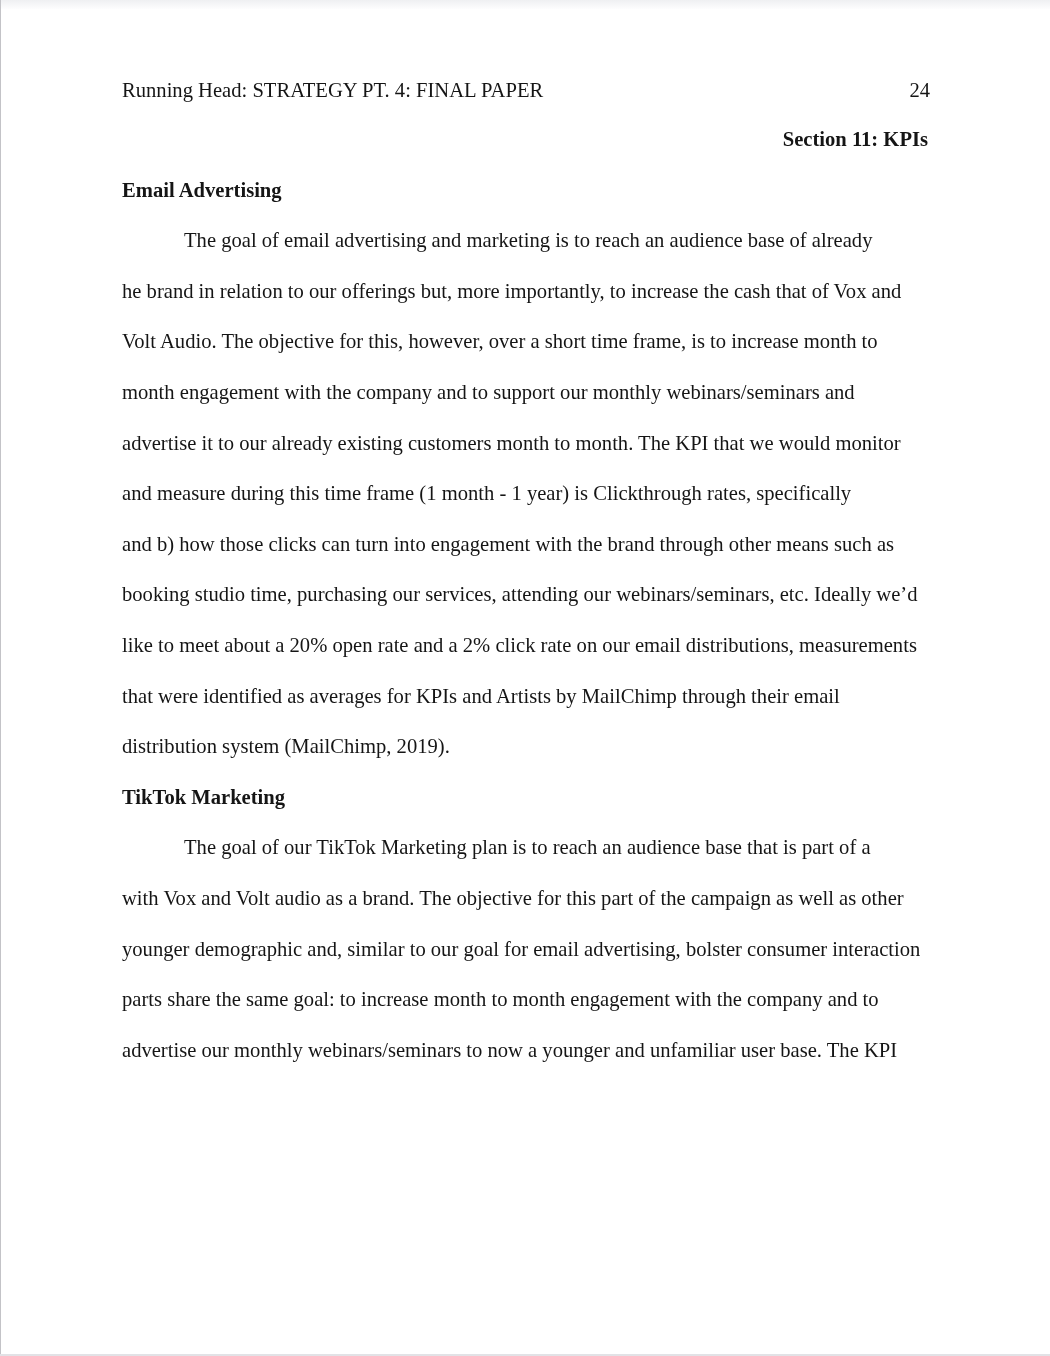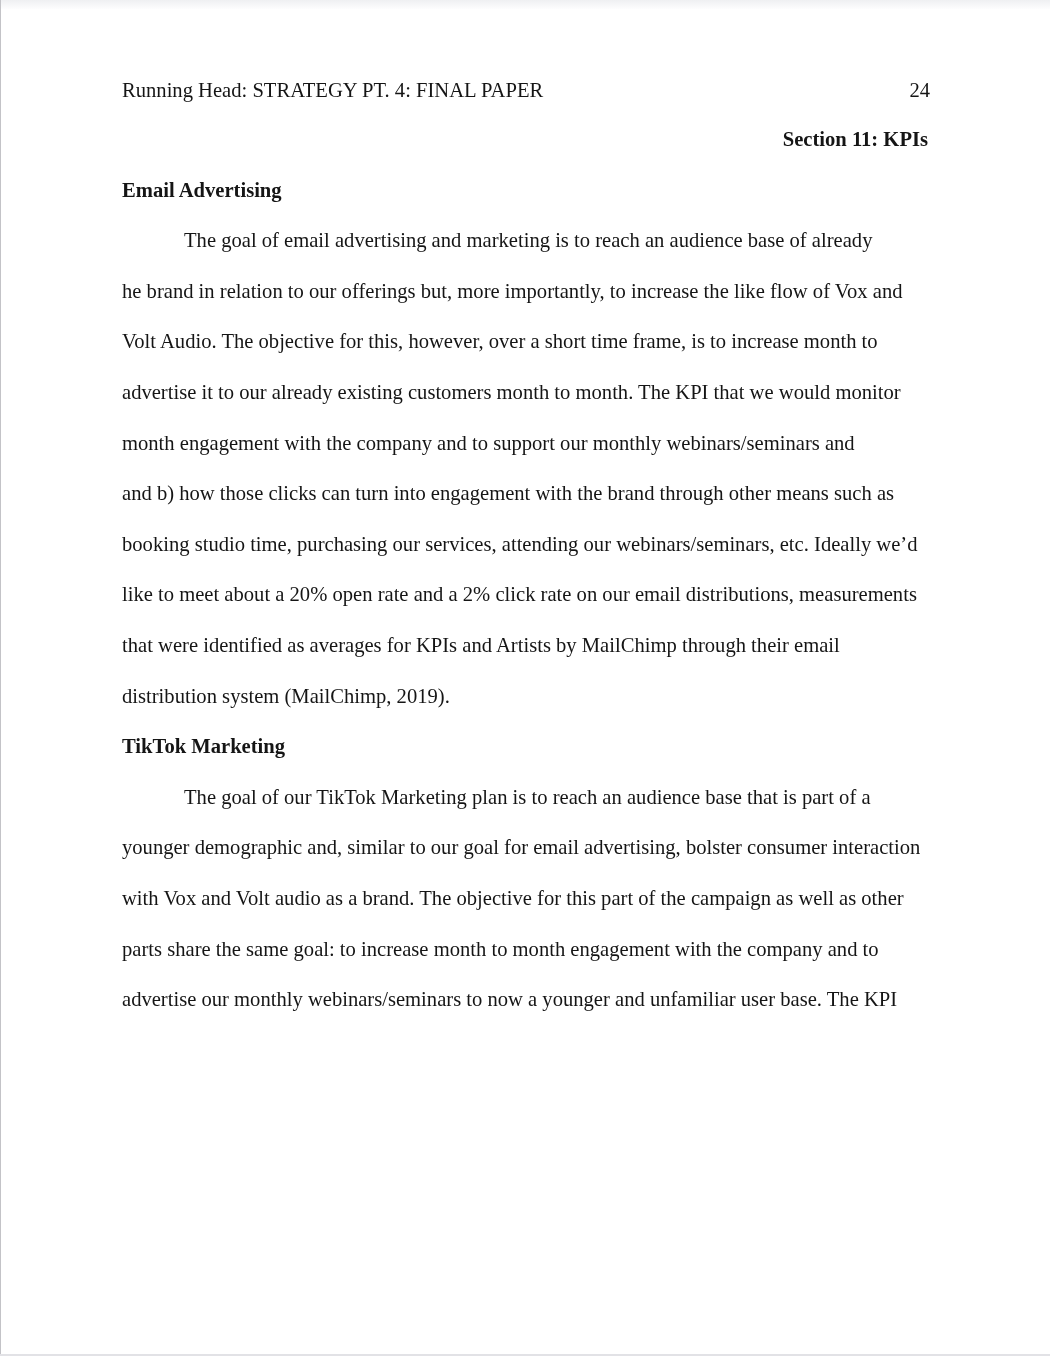--- a/index.html
+++ b/index.html
@@ -82,30 +82,31 @@
   <div class="header-row">
     <span>Running Head: STRATEGY PT. 4: FINAL PAPER</span>
     <span>24</span>
   </div>
 
   <div class="content">
     <div class="line title-line">Section 11: KPIs</div>
 
     <div class="line heading-line">Email Advertising</div>
     <div class="line indent">The goal of email advertising and marketing is to reach an audience base of already</div>
-    <div class="line">he brand in relation to our offerings but, more importantly, to increase the like flow of Vox and</div>
+    <div class="line">he brand in relation to our offerings but, more importantly, to increase the cash that of Vox and</div>
     <div class="line">Volt Audio. The objective for this, however, over a short time frame, is to increase month to</div>
+    <div class="line">month engagement with the company and to support our monthly webinars/seminars and</div>
     <div class="line">advertise it to our already existing customers month to month. The KPI that we would monitor</div>
-    <div class="line">month engagement with the company and to support our monthly webinars/seminars and</div>
+    <div class="line">and measure during this time frame (1 month - 1 year) is Clickthrough rates, specifically</div>
     <div class="line">and b) how those clicks can turn into engagement with the brand through other means such as</div>
     <div class="line">booking studio time, purchasing our services, attending our webinars/seminars, etc. Ideally we’d</div>
     <div class="line">like to meet about a 20% open rate and a 2% click rate on our email distributions, measurements</div>
     <div class="line">that were identified as averages for KPIs and Artists by MailChimp through their email</div>
     <div class="line">distribution system (MailChimp, 2019).</div>
 
     <div class="line heading-line">TikTok Marketing</div>
     <div class="line indent">The goal of our TikTok Marketing plan is to reach an audience base that is part of a</div>
+    <div class="line">with Vox and Volt audio as a brand. The objective for this part of the campaign as well as other</div>
     <div class="line">younger demographic and, similar to our goal for email advertising, bolster consumer interaction</div>
-    <div class="line">with Vox and Volt audio as a brand. The objective for this part of the campaign as well as other</div>
     <div class="line">parts share the same goal: to increase month to month engagement with the company and to</div>
     <div class="line">advertise our monthly webinars/seminars to now a younger and unfamiliar user base. The KPI</div>
   </div>
 </div>
 
 </body></html>

